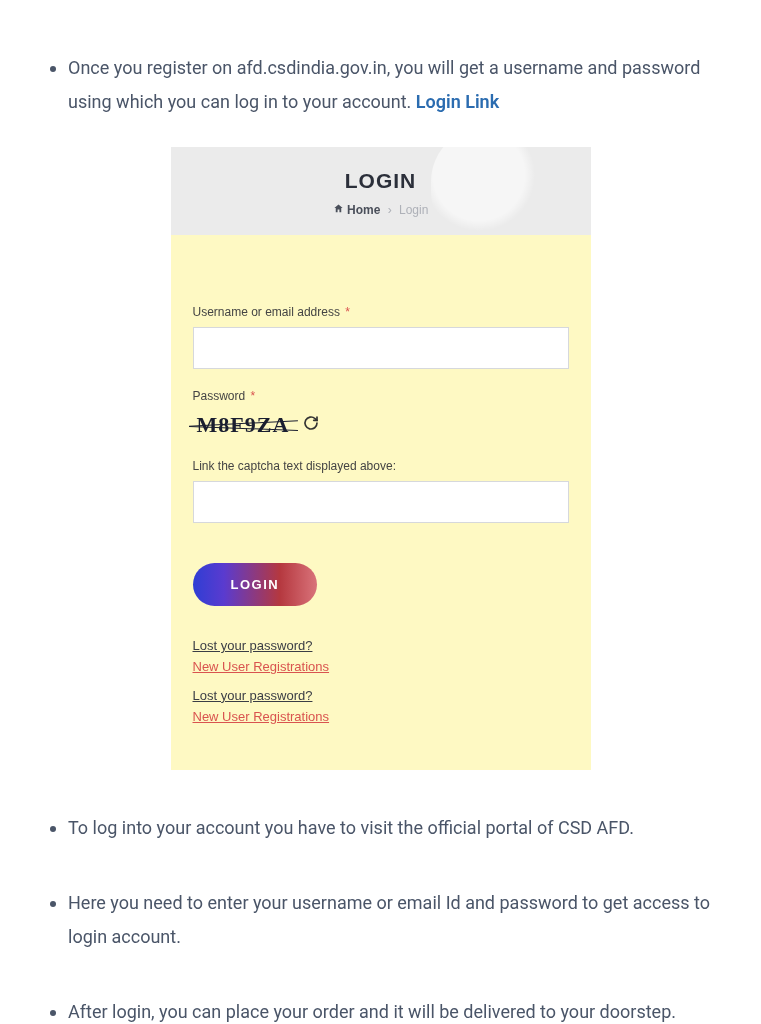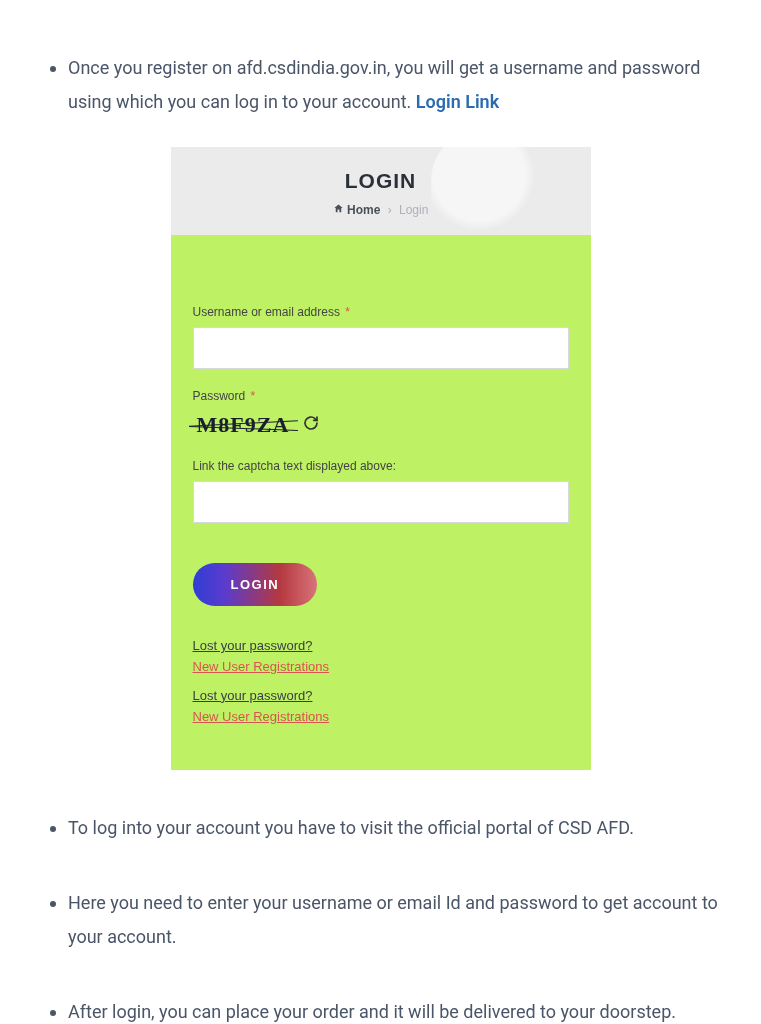--- a/index.html
+++ b/index.html
@@ -15,21 +15,21 @@
     font-size: 18px;
     line-height: 1.9;
     color: #4a5568;
     margin-bottom: 4px;
     margin-top: 41px;
   }
   .link { color: #2b6cb0; font-weight: 600; text-decoration: none; cursor: pointer; }
   .shot-wrap { margin: 28px auto 40px; display: flex; justify-content: center; }
   .login-card {
     width: 420px;
-    background: #bef264;
+    background: #fef9c3;
     font-family: Arial, sans-serif;
   }
   .login-header {
     background: #ebebeb;
     padding: 22px 10px 18px;
     text-align: center;
     position: relative;
     overflow: hidden;
   }
   .login-header .blob {
@@ -189,15 +189,15 @@
         <a class="reg">New User Registrations</a>
         <a class="lost">Lost your password?</a>
         <a class="reg">New User Registrations</a>
       </div>
     </div>
   </div>
 </div>
 
 <ul class="bullets">
   <li>To log into your account you have to visit the official portal of CSD AFD.</li>
-  <li>Here you need to enter your username or email Id and password to get account to your account.</li>
+  <li>Here you need to enter your username or email Id and password to get access to login account.</li>
   <li>After login, you can place your order and it will be delivered to your doorstep.</li>
 </ul>
 
 </body></html>

